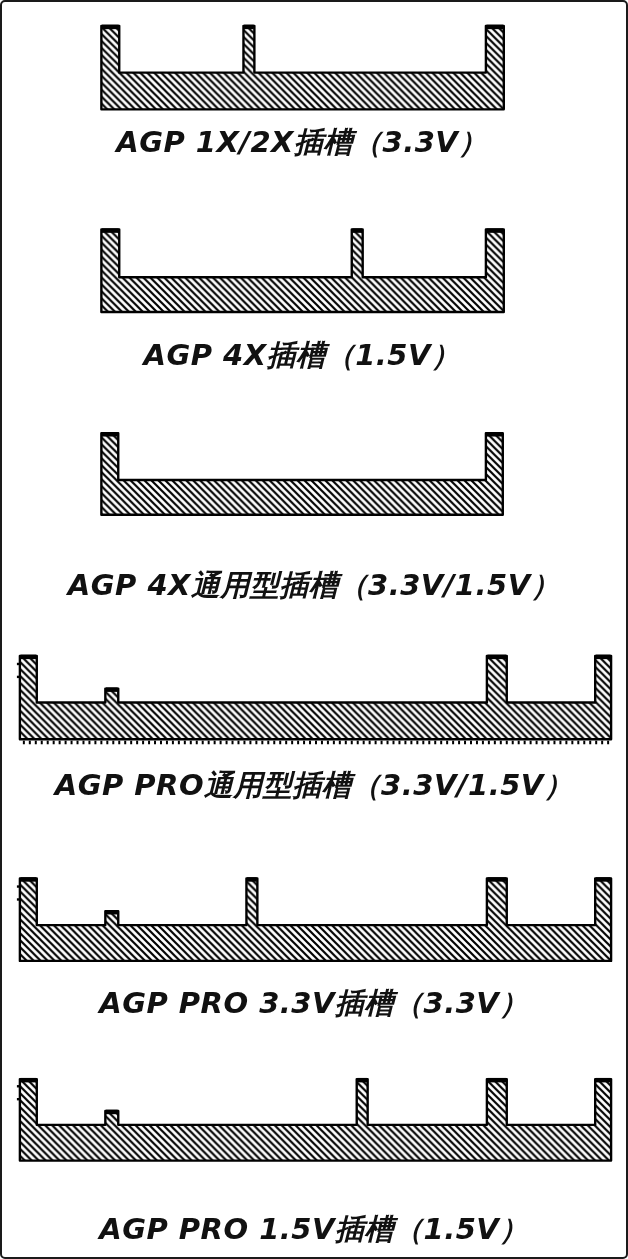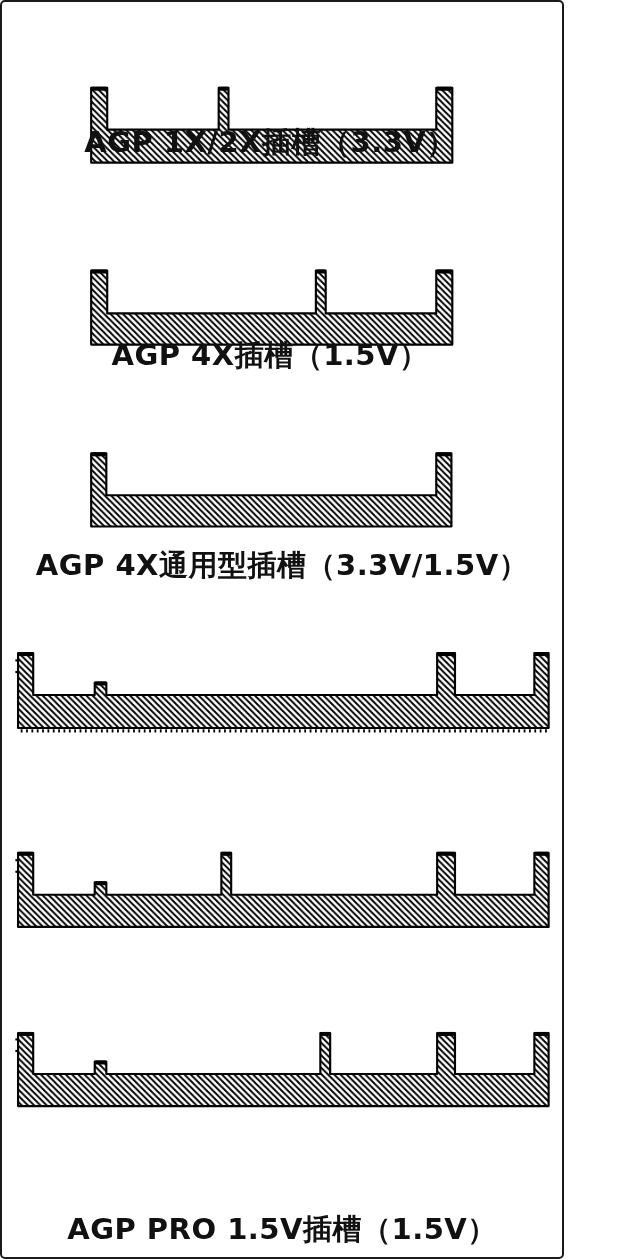--- a/index.html
+++ b/index.html
@@ -1,37 +1,38 @@
 <!DOCTYPE html>
 <html><head>
 <meta charset="utf-8">
 <style>
   html,body{margin:0;padding:0;background:#ffffff;}
   .canvas{
     position:relative;
-    width:564px;height:1259px;
+    width:628px;height:1259px;
     background:#ffffff;
     border:2px solid #1a1a1a;
     border-radius:5px;
     overflow:hidden;
     box-sizing:border-box;
     font-family:"DejaVu Sans","Liberation Sans",sans-serif;
+    font-style:italic;
   }
   #slots-svg{position:absolute;left:0;top:0;width:100%;height:100%;}
   .fig-label{
     position:absolute;left:0;width:100%;
     text-align:center;
     font-size:29px;font-weight:bold;color:#111111;
     white-space:nowrap;
     letter-spacing:0.5px;
     font-family:"DejaVu Sans","Liberation Sans",sans-serif;
   }
   .lbl-0{top:121px;transform:translateX(-12px);}
   .lbl-1{top:334px;transform:translateX(-12px);}
-  .lbl-2{top:544px;}
+  .lbl-2{top:564px;}
   .lbl-3{top:764px;}
   .lbl-4{top:982px;}
   .lbl-5{top:1184px;margin-top:24px;}
 </style>
 </head>
 <body>
 
 <div class="canvas">
   <svg id="slots-svg" viewBox="0 0 628 1259" xmlns="http://www.w3.org/2000/svg">
     <defs>
@@ -183,14 +184,16 @@
         <rect x="488.6" y="1080.8" width="18.8" height="4.5" fill="#000000"></rect>
         <rect x="597.6" y="1080.8" width="14.8" height="4.5" fill="#000000"></rect>
         <rect x="15" y="1088" width="4.2" height="2.4" fill="#000000"></rect>
         <rect x="15" y="1101" width="4.2" height="2.4" fill="#000000"></rect>
       </g>
     </svg>
 
   <div class="fig-label lbl-0">AGP 1X/2X插槽（3.3V）</div>
   <div class="fig-label lbl-1">AGP 4X插槽（1.5V）</div>
   <div class="fig-label lbl-2">AGP 4X通用型插槽（3.3V/1.5V）</div>
+  <div class="fig-label lbl-3">AGP PRO通用型插槽（3.3V/1.5V）</div>
+  <div class="fig-label lbl-4">AGP PRO 3.3V插槽（3.3V）</div>
   <div class="fig-label lbl-5">AGP PRO 1.5V插槽（1.5V）</div>
 </div>
 
 </body></html>

